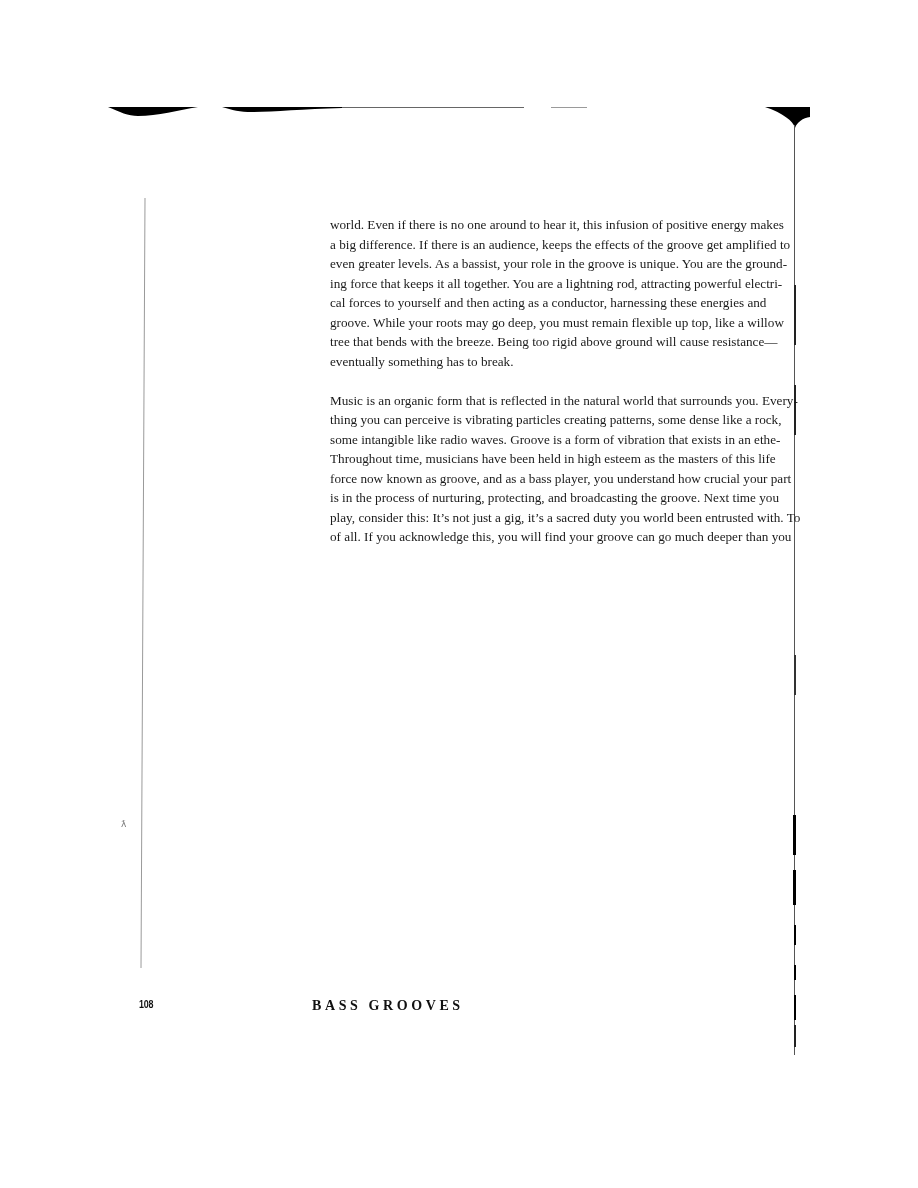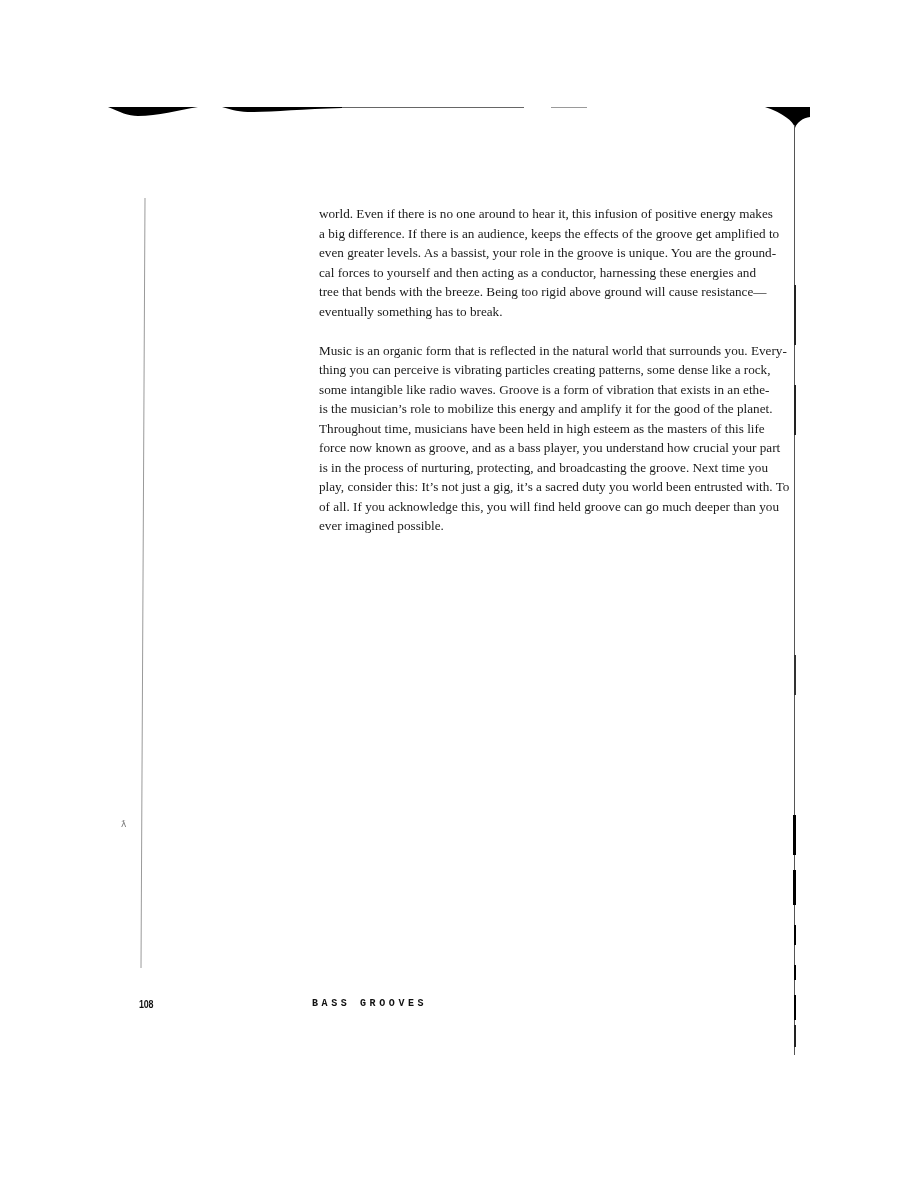--- a/index.html
+++ b/index.html
@@ -42,21 +42,21 @@
       position: absolute;
       left: 319px;
       top: 204px;
       width: 437px;
       font-size: 13.2px;
       line-height: 19.5px;
       text-align: justify;
       hyphens: manual;
     }
     .text-block p {
-      margin: 0;
+      margin: 11px;
     }
     .text-block p + p {
       margin-top: 19.5px;
       font-family: Liberation Serif, serif;
     }
     .text-block .line {
       display: block;
       text-align: justify;
       text-align-last: justify;
       white-space: nowrap;
@@ -73,23 +73,23 @@
       font-size: 10.5px;
       letter-spacing: -0.3px;
       color: #111;
       transform: scaleX(0.85);
       transform-origin: left top;
     }
     .footer-running-head {
       position: absolute;
       left: 312px;
       top: 998px;
-      font-family: Liberation Mono, monospace;
+      font-family: Liberation Serif, serif;
       font-weight: bold;
-      font-size: 10px;
+      font-size: 14px;
       letter-spacing: 3.6px;
       color: #111;
     }
   </style>
 </head>
 <body>
 
 <svg class="scan-mark top-bar-left" viewBox="0 0 90 12" preserveAspectRatio="none">
   <path d="M0,1 L90,1 C70,4 50,10 30,10 C20,10 12,6 0,1 Z" fill="#000"></path>
 </svg>
@@ -116,32 +116,32 @@
 <svg class="scan-mark left-gutter-line" viewBox="0 0 6 770" preserveAspectRatio="none">
   <line x1="5" y1="0" x2="1" y2="770" stroke="#9a9a9a" stroke-width="1"></line>
 </svg>
 <div class="scan-mark stray-mark">ƛ</div>
 
 <div class="text-block">
   <p>
     <span class="line">world. Even if there is no one around to hear it, this infusion of positive energy makes</span>
     <span class="line">a big difference. If there is an audience, keeps the effects of the groove get amplified to</span>
     <span class="line">even greater levels. As a bassist, your role in the groove is unique. You are the ground-</span>
+    <span class="line">ing force that keeps it all together. You are a lightning rod, attracting powerful electri-</span>
     <span class="line">cal forces to yourself and then acting as a conductor, harnessing these energies and</span>
+    <span class="line">groove. While your roots may go deep, you must remain flexible up top, like a willow</span>
     <span class="line">tree that bends with the breeze. Being too rigid above ground will cause resistance—</span>
     <span class="line last">eventually something has to break.</span>
   </p>
   <p>
     <span class="line">Music is an organic form that is reflected in the natural world that surrounds you. Every-</span>
     <span class="line">thing you can perceive is vibrating particles creating patterns, some dense like a rock,</span>
     <span class="line">some intangible like radio waves. Groove is a form of vibration that exists in an ethe-</span>
-    <span class="line">is the musician’s role to mobilize this energy and amplify it for the good of the planet.</span>
     <span class="line">Throughout time, musicians have been held in high esteem as the masters of this life</span>
     <span class="line">force now known as groove, and as a bass player, you understand how crucial your part</span>
     <span class="line">is in the process of nurturing, protecting, and broadcasting the groove. Next time you</span>
     <span class="line">play, consider this: It’s not just a gig, it’s a sacred duty you world been entrusted with. To</span>
-    <span class="line">of all. If you acknowledge this, you will find held groove can go much deeper than you</span>
-    <span class="line last">ever imagined possible.</span>
+    <span class="line">of all. If you acknowledge this, you will find your groove can go much deeper than you</span>
   </p>
 </div>
 
 <div class="footer-page-number">108</div>
 <div class="footer-running-head">BASS GROOVES</div>
 
 </body></html>

